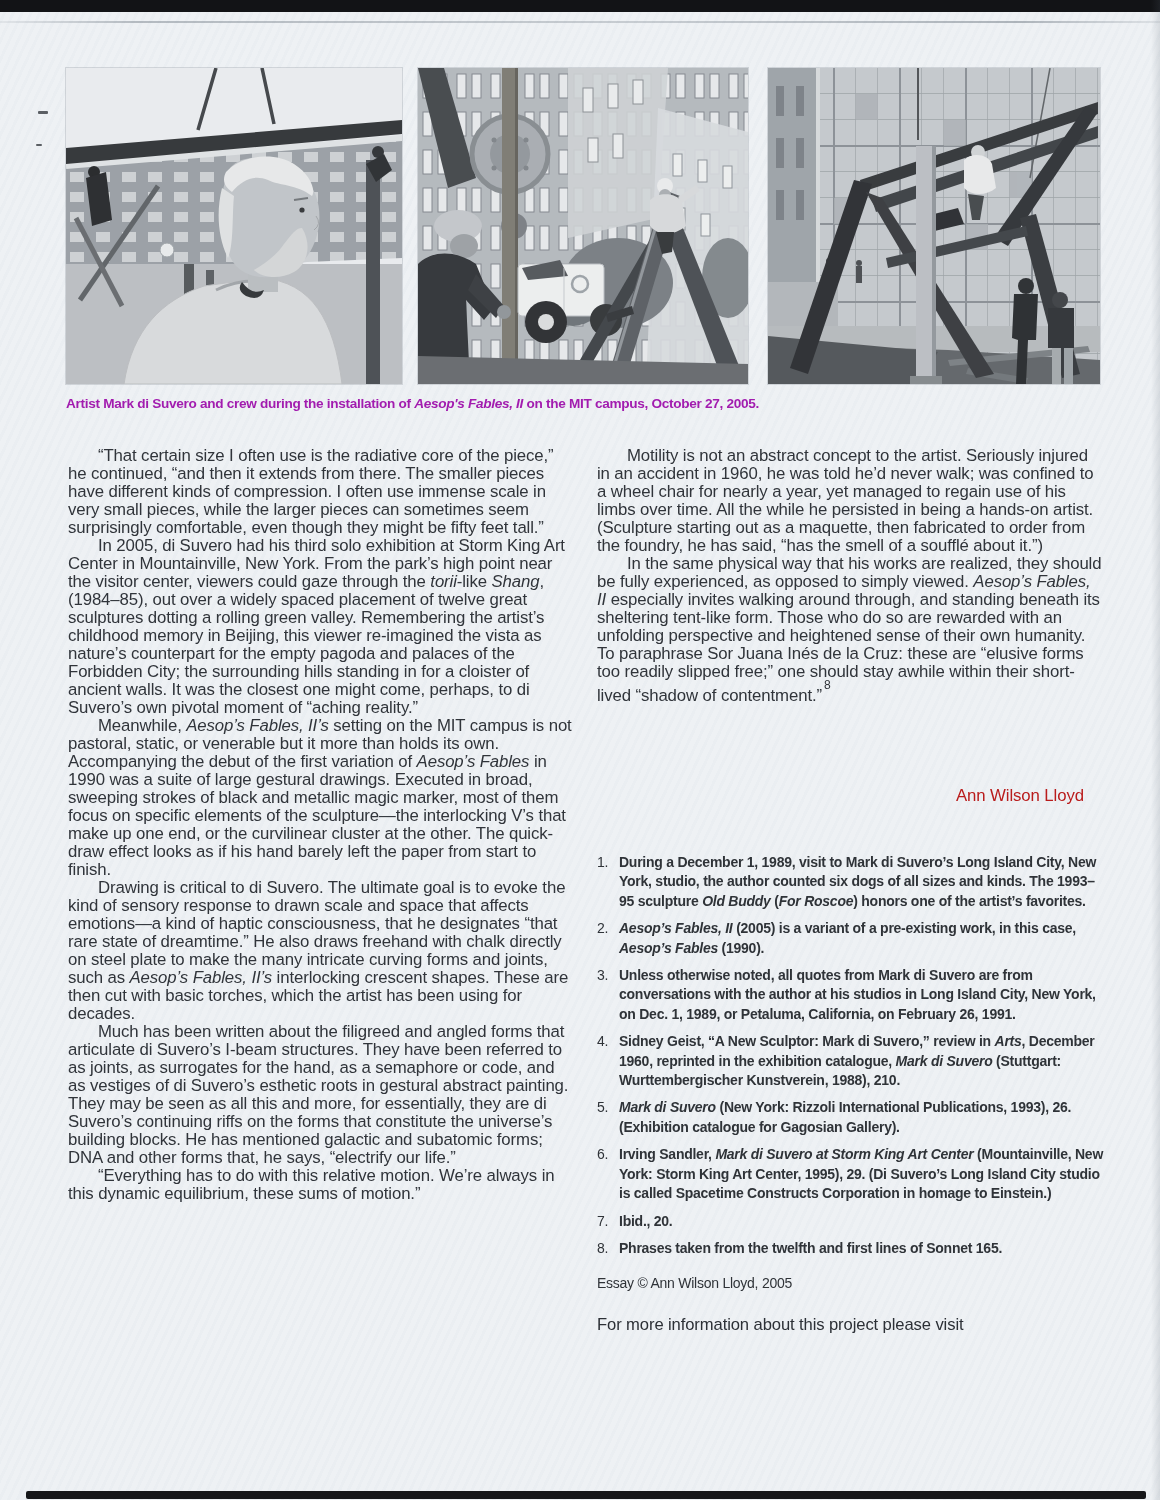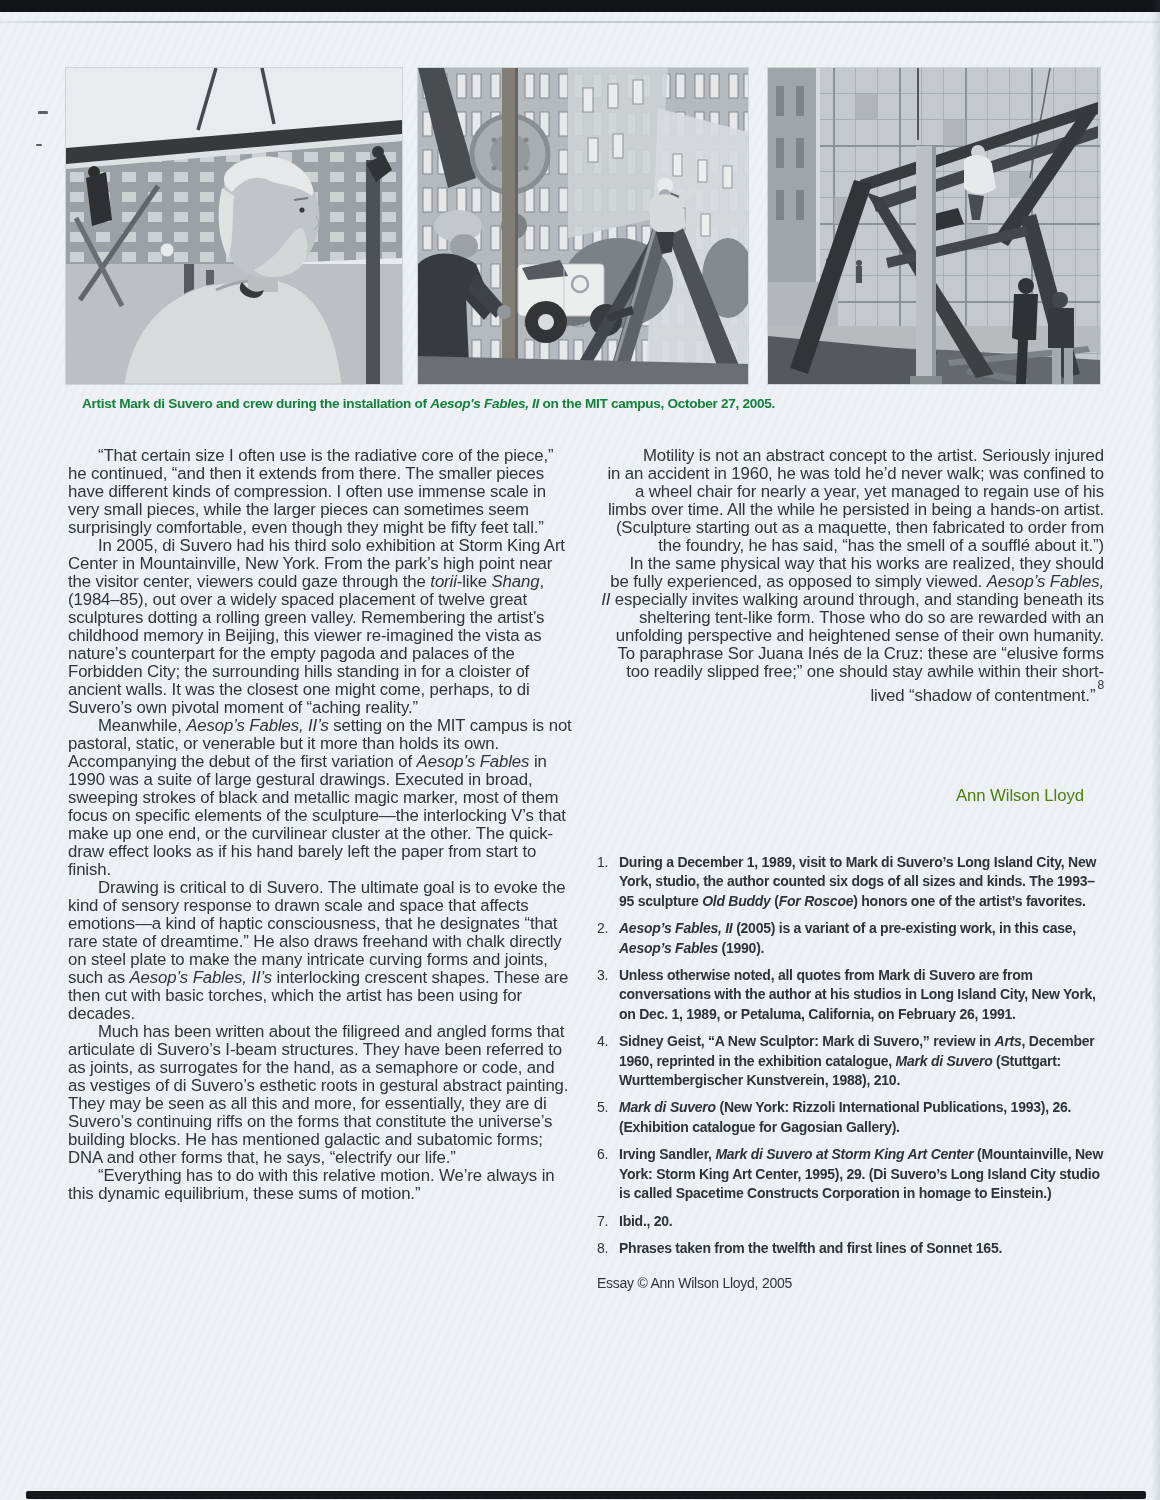--- a/index.html
+++ b/index.html
@@ -24,33 +24,33 @@
   .dash-b{left:36px;top:144px;width:6px;height:2px;}
 
   .photo{position:absolute;top:68px;height:316px;background:#c9ccd1;box-shadow:0 0 0 1px rgba(120,128,136,.25);}
   .photo svg{display:block;width:100%;height:100%;}
   .photo-1{left:66px;width:336px;}
   .photo-2{left:418px;width:330px;}
   .photo-3{left:768px;width:332px;}
 
   .caption{
     position:absolute;left:66px;top:396px;width:760px;white-space:nowrap;
-    font-size:13.6px;letter-spacing:-0.3px;color:#15803d;font-weight:bold;margin-left:16px;
+    font-size:13.6px;letter-spacing:-0.3px;color:#a21caf;font-weight:bold;
   }
   .caption i{font-weight:bold;}
 
   .col{position:absolute;top:447px;width:507px;font-size:16.8px;line-height:18px;letter-spacing:-0.12px;color:#30343a;}
   .col-left{left:68px;height:990px;overflow:hidden;}
-  .col-right{left:597px;height:346px;overflow:hidden;text-align:right;}
+  .col-right{left:597px;height:346px;overflow:hidden;}
   .col p{margin:0;text-indent:30px;}
   .col p i, .footnotes i, .caption i{font-style:italic;}
   sup{font-size:0.72em;position:relative;top:-0.38em;margin-left:2px;}
 
   .byline{position:absolute;left:597px;top:786px;width:487px;text-align:right;
-    font-size:16.8px;color:#4d7c0f;letter-spacing:-0.1px;}
+    font-size:16.8px;color:#b91c1c;letter-spacing:-0.1px;}
 
   .footnotes{position:absolute;left:597px;top:853px;width:510px;
     font-size:14px;line-height:19.4px;letter-spacing:-0.25px;color:#2f3338;}
   .fn{display:flex;margin-bottom:8px;}
   .fn-num{flex:none;width:22px;}
   .fn-body{flex:1;font-weight:bold;}
   .essay-credit{margin-top:16px;}
 
   .footer{position:absolute;left:597px;top:1312px;font-size:16.6px;line-height:26px;letter-spacing:-0.1px;color:#2c3036;}
 </style>
@@ -325,16 +325,17 @@
     <span class="fn-body"><span>Ibid., 20.</span></span>
   </div>
   <div class="fn">
     <span class="fn-num">8.</span>
     <span class="fn-body"><span>Phrases taken from the twelfth and first lines of Sonnet 165.</span></span>
   </div>
   <div class="essay-credit">Essay © Ann Wilson Lloyd, 2005</div>
 </div>
 
 <div class="footer">
+  <div>For more information about this project please visit</div>
 </div>
 
 <div class="edge-shade"></div>
 <div class="band-bottom"></div>
 
 </body></html>

